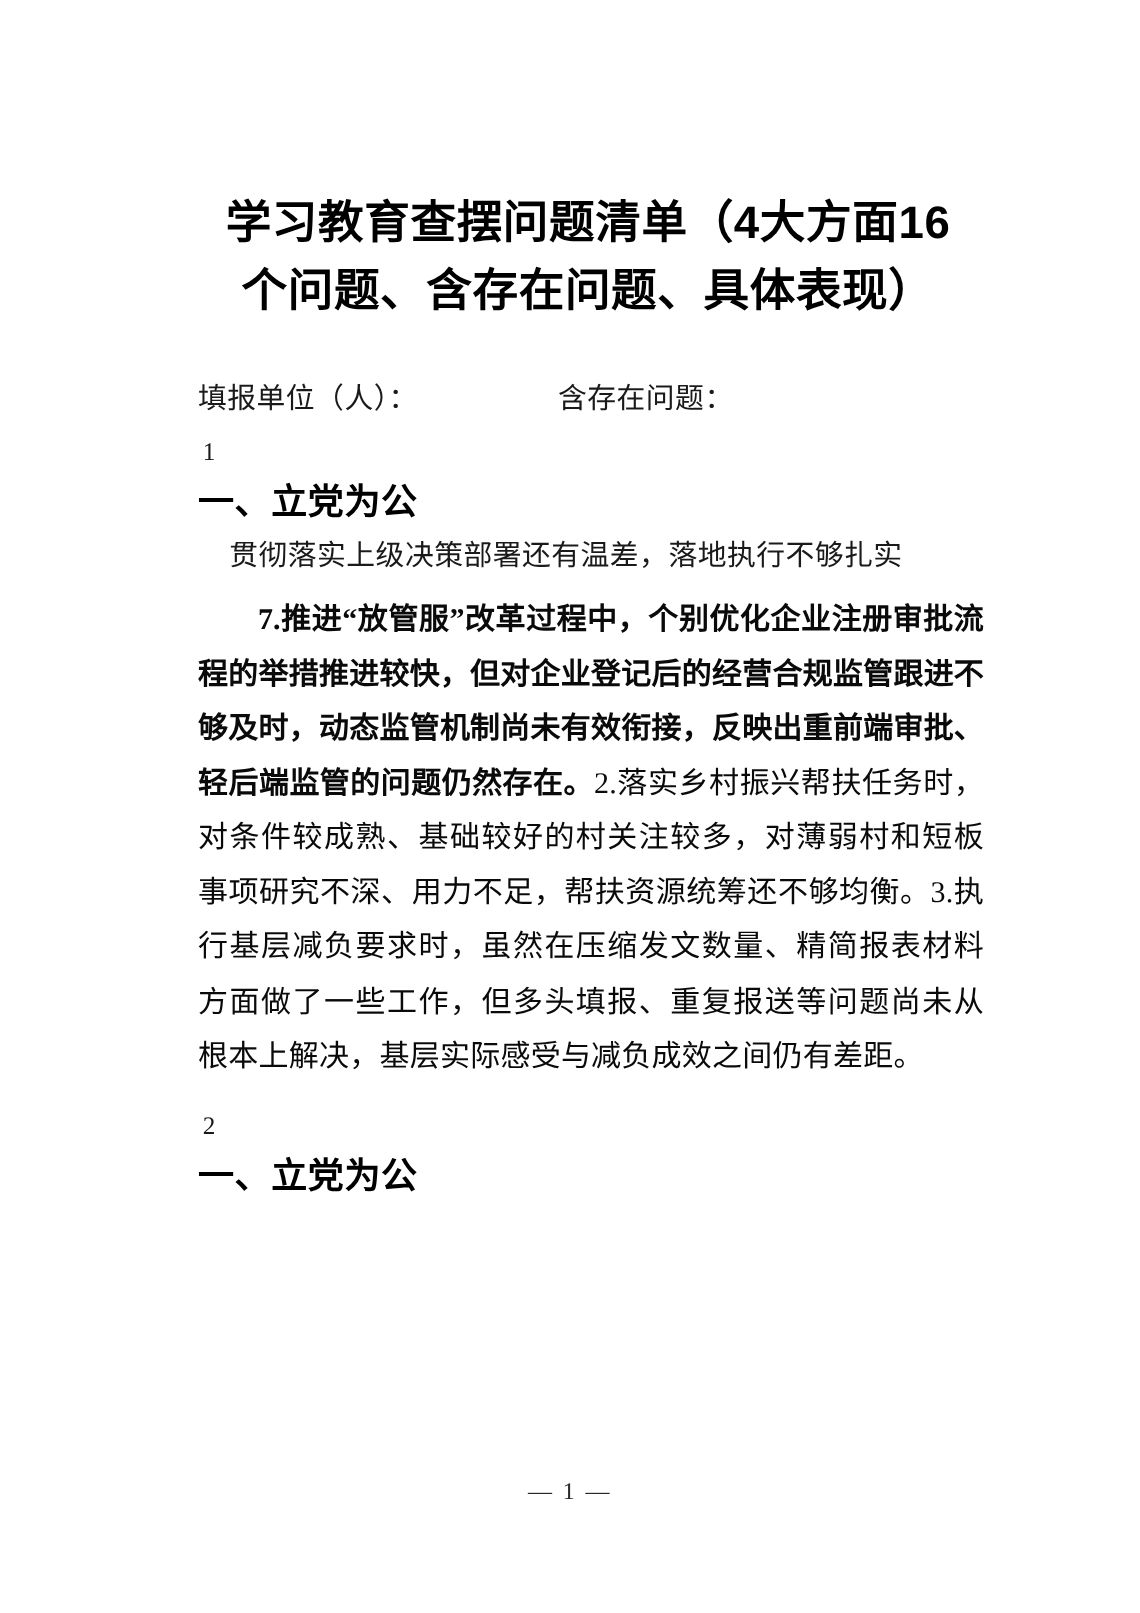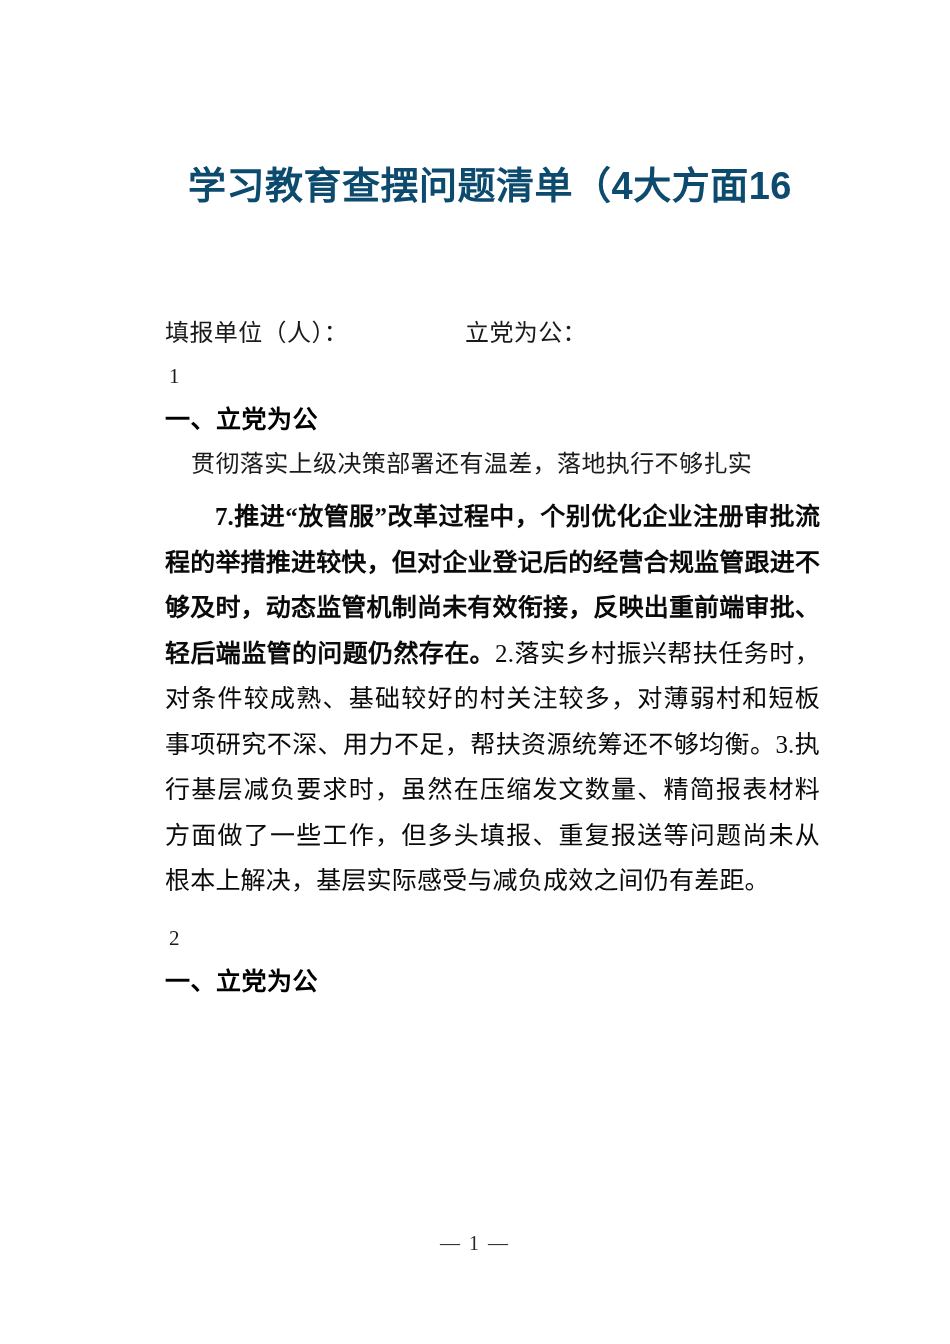--- a/index.html
+++ b/index.html
@@ -26,21 +26,21 @@
     position: absolute;
     left: 150px;
     top: 158px;
     width: 680px;
     text-align: center;
     font-family: "Liberation Sans", "DejaVu Sans", sans-serif;
     font-weight: 700;
     font-size: 38px;
     line-height: 57px;
     letter-spacing: 0.5px;
-    color: #0c4a6e;
+    color: #000000;
   }
 
   
   .content {
     position: absolute;
     left: 165px;
     top: 312px;
     width: 655px;
   }
 
@@ -59,21 +59,21 @@
   .item-number {
     font-size: 21px;
     line-height: 40px;
     padding-left: 4px;
     color: #1a1a1a;
   }
 
   .section-heading {
     font-family: "Liberation Sans", "DejaVu Sans", sans-serif;
     font-weight: 700;
-    font-size: 25px;
+    font-size: 30px;
     line-height: 46px;
     letter-spacing: 0.5px;
     color: #000000;
   }
 
   .section-subtitle {
     font-size: 24px;
     line-height: 45px;
     letter-spacing: 0.4px;
     color: #1a1a1a;
@@ -115,27 +115,28 @@
     color: #2a2a2a;
   }
 </style>
 </head>
 <body>
 
 <div class="page">
 
   <div class="doc-title">
     <div>学习教育查摆问题清单（4大方面16</div>
+    <div>个问题、含存在问题、具体表现）</div>
   </div>
 
   <div class="content">
 
     <div class="meta-row">
       <span class="meta-unit">填报单位（人）：</span>
-      <span class="meta-time">立党为公：</span>
+      <span class="meta-time">含存在问题：</span>
     </div>
 
     <div>
       <div class="item-number">1</div>
       <div class="section-heading">一、立党为公</div>
       <div class="section-subtitle">贯彻落实上级决策部署还有温差，落地执行不够扎实</div>
       <div class="gap-small"></div>
       <p class="body-para"><span class="strong-run">7.推进“放管服”改革过程中，个别优化企业注册审批流程的举措推进较快，但对企业登记后的经营合规监管跟进不够及时，动态监管机制尚未有效衔接，反映出重前端审批、轻后端监管的问题仍然存在。</span><span class="normal-run">2.落实乡村振兴帮扶任务时，对条件较成熟、基础较好的村关注较多，对薄弱村和短板事项研究不深、用力不足，帮扶资源统筹还不够均衡。3.执行基层减负要求时，虽然在压缩发文数量、精简报表材料方面做了一些工作，但多头填报、重复报送等问题尚未从根本上解决，基层实际感受与减负成效之间仍有差距。</span></p>
     </div>
 

